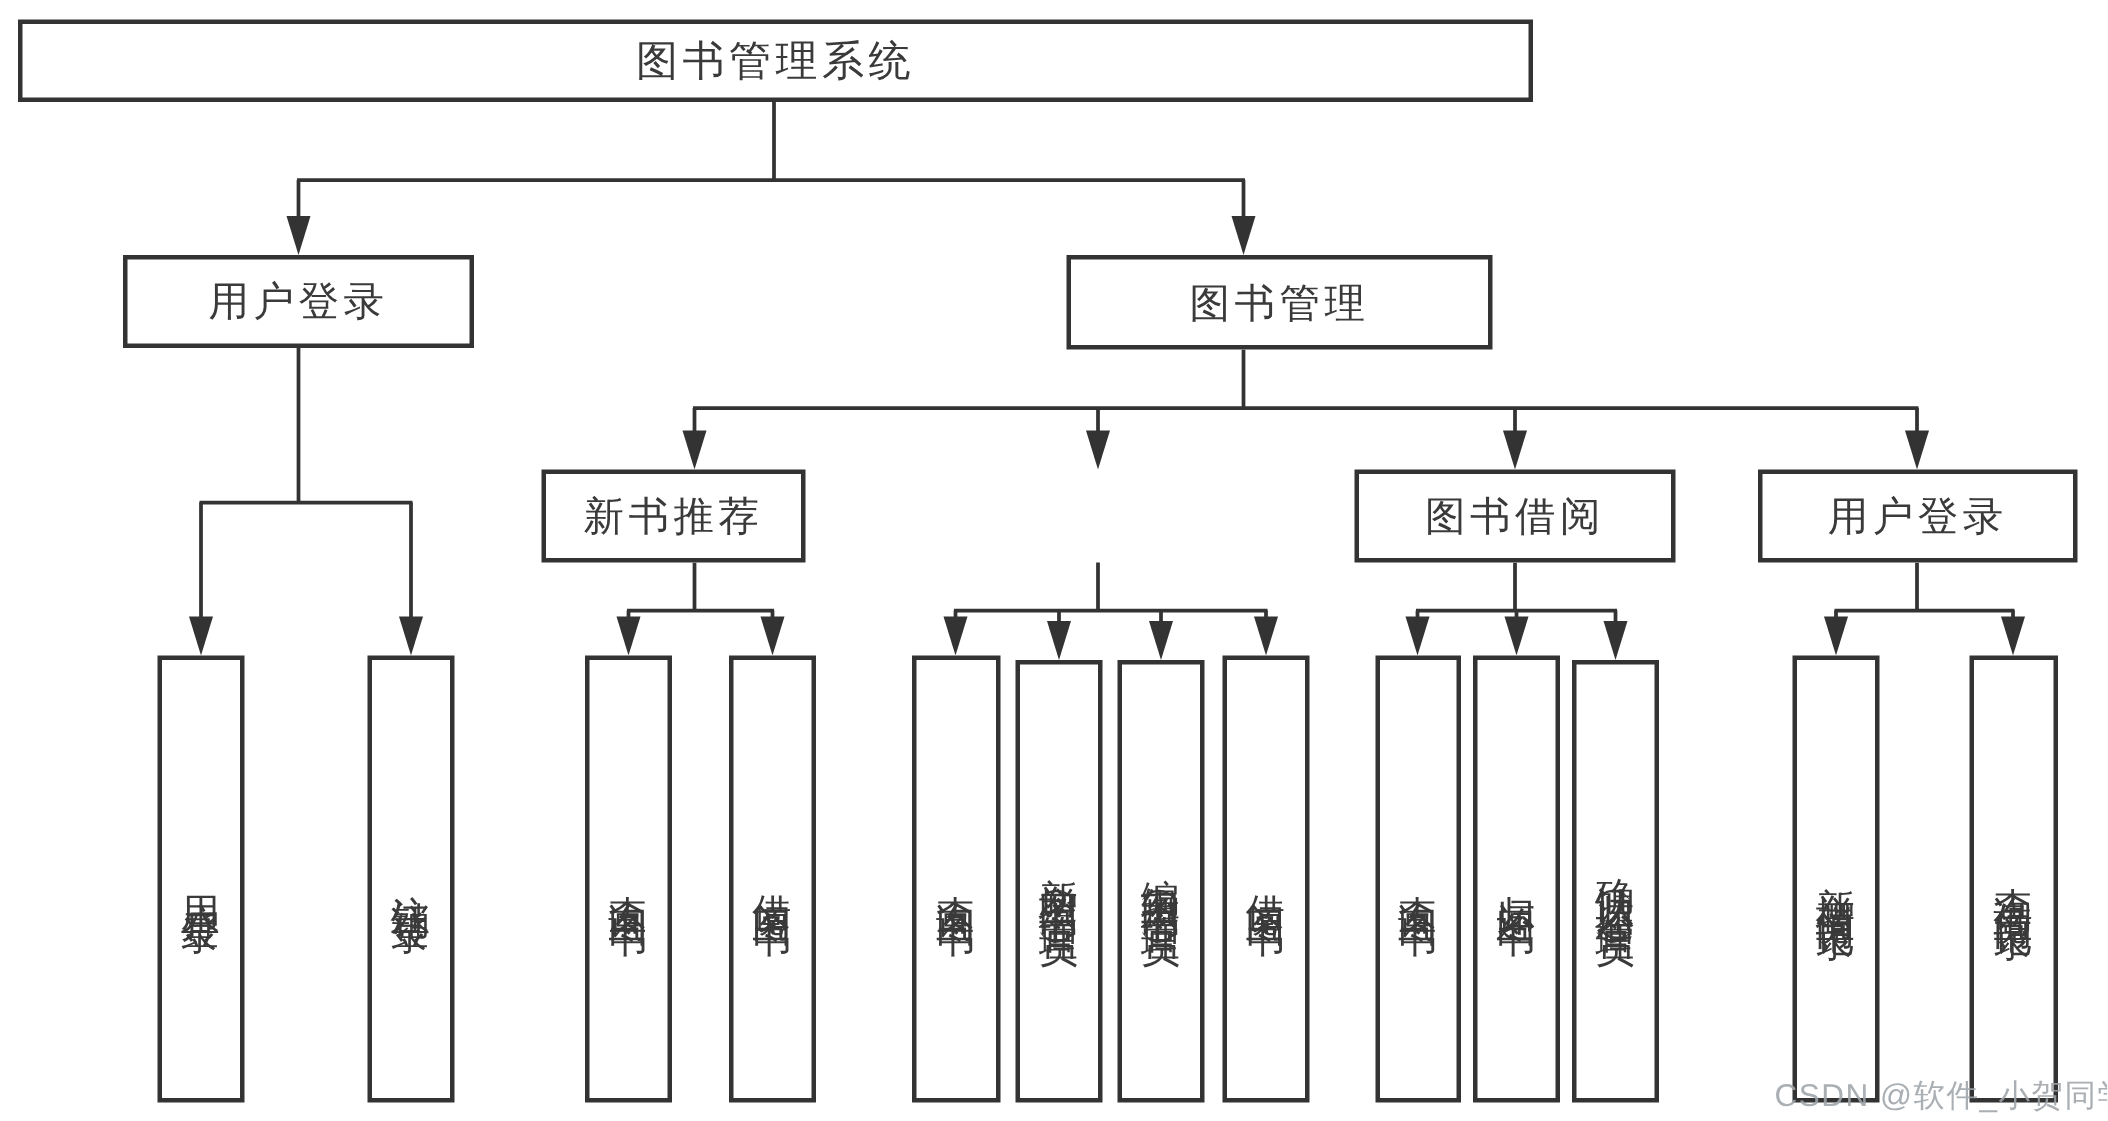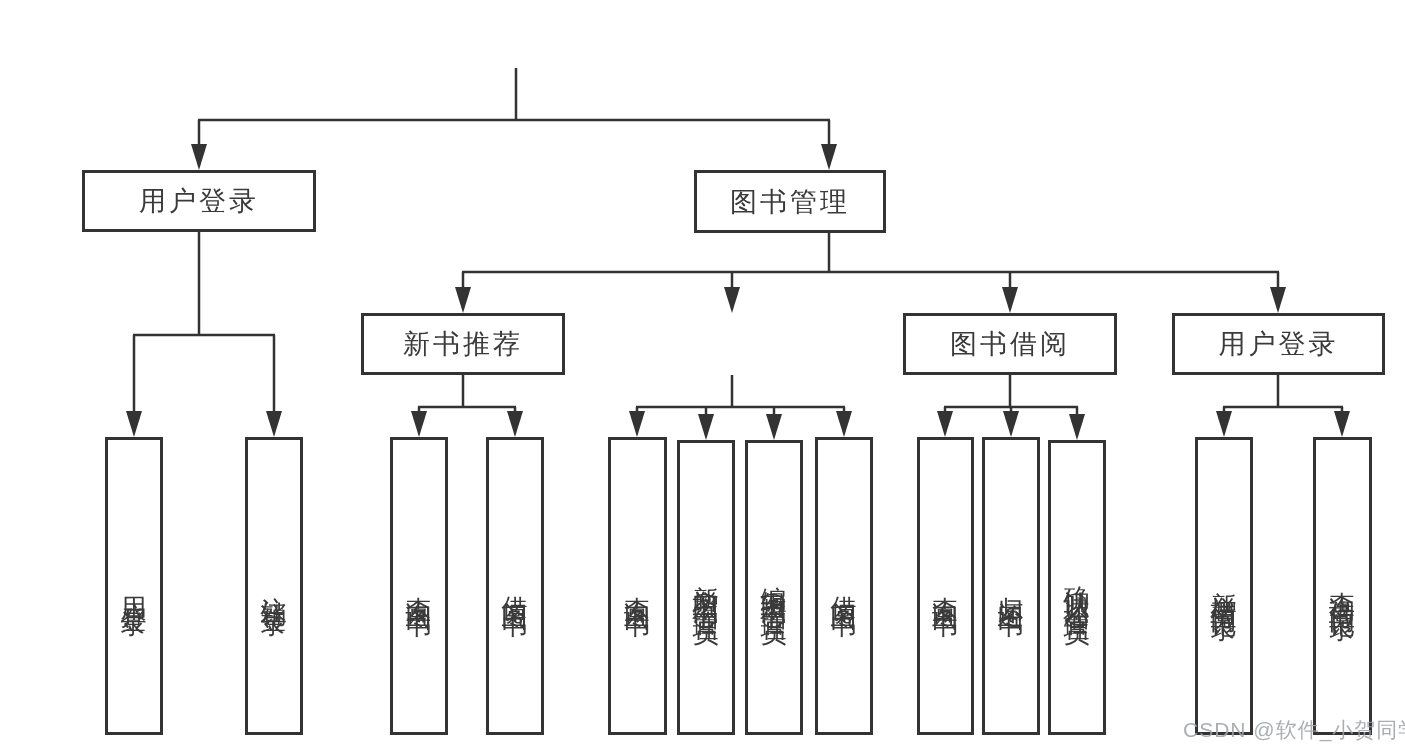--- a/index.html
+++ b/index.html
@@ -105,29 +105,32 @@
     <g>
       <line x1="1278" y1="375" x2="1278" y2="407"></line>
       <line x1="1223" y1="407" x2="1343" y2="407"></line>
       <line x1="1224" y1="407" x2="1224" y2="418"></line>
       <line x1="1342" y1="407" x2="1342" y2="418"></line>
       <polygon points="1216,411 1232,411 1224,437"></polygon>
       <polygon points="1334,411 1350,411 1342,437"></polygon>
     </g>
   </svg>
 
+  <div class="box root" style="left:12px;top:13px;width:1010px;height:55px">
+    <span>图书管理系统</span>
+  </div>
 
   <div class="box" style="left:82px;top:170px;width:234px;height:62px">
     <span>用户登录</span>
   </div>
-  <div class="box" style="left:694px;top:170px;width:192px;height:63px">
+  <div class="box" style="left:711px;top:170px;width:284px;height:63px">
     <span>图书管理</span>
   </div>
 
-  <div class="box" style="left:361px;top:313px;width:204px;height:62px">
+  <div class="box" style="left:361px;top:313px;width:176px;height:62px">
     <span>新书推荐</span>
   </div>
   <div class="box" style="left:903px;top:313px;width:214px;height:62px">
     <span>图书借阅</span>
   </div>
   <div class="box" style="left:1172px;top:313px;width:213px;height:62px">
     <span>用户登录</span>
   </div>
 
   <div class="vbox" style="left:105px;top:437px;width:58px;height:298px">

